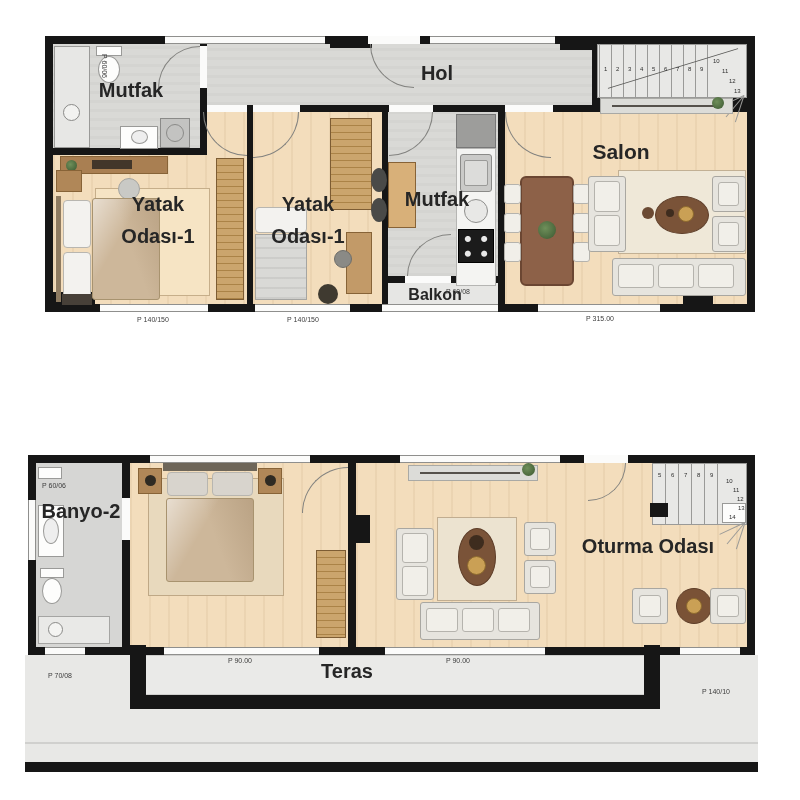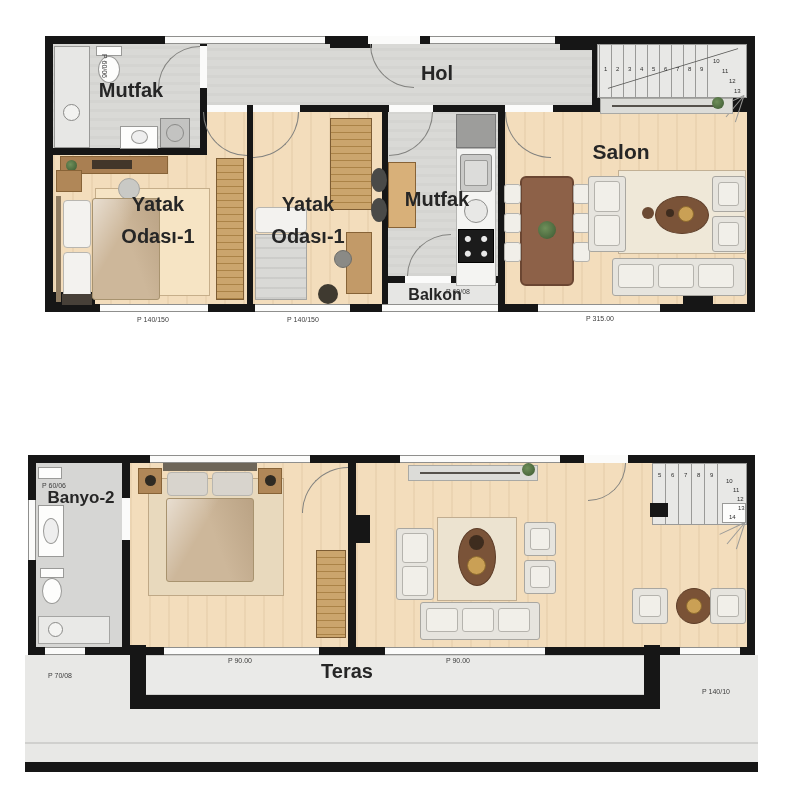--- a/index.html
+++ b/index.html
@@ -292,21 +292,22 @@
   <span class="p stepnum" style="left:671px;top:472px;">6</span>
   <span class="p stepnum" style="left:684px;top:472px;">7</span>
   <span class="p stepnum" style="left:697px;top:472px;">8</span>
   <span class="p stepnum" style="left:710px;top:472px;">9</span>
   <span class="p stepnum" style="left:726px;top:478px;">10</span>
   <span class="p stepnum" style="left:733px;top:487px;">11</span>
   <span class="p stepnum" style="left:737px;top:496px;">12</span>
   <span class="p stepnum" style="left:738px;top:505px;">13</span>
   <span class="p stepnum" style="left:729px;top:514px;">14</span>
 
-  <div class="p room-label" style="left:81px;top:488px;font-size:17px;">Banyo-2</div>
+  <div class="p room-label" style="left:81px;top:500px;font-size:20px;">Banyo-2</div>
+  <div class="p room-label" style="left:648px;top:535px;font-size:20px;">Oturma Odası</div>
   <div class="p room-label" style="left:347px;top:660px;font-size:20px;">Teras</div>
 
   <span class="p dim" style="left:42px;top:482px;">P 60/06</span>
   <span class="p dim" style="left:48px;top:672px;">P 70/08</span>
   <span class="p dim dimc" style="left:240px;top:657px;">P 90.00</span>
   <span class="p dim dimc" style="left:458px;top:657px;">P 90.00</span>
   <span class="p dim dimc" style="left:716px;top:688px;">P 140/10</span>
 
 </div>
 

